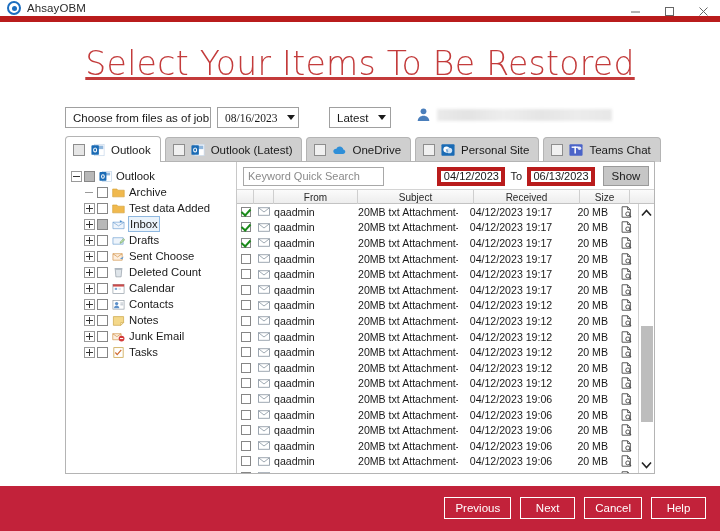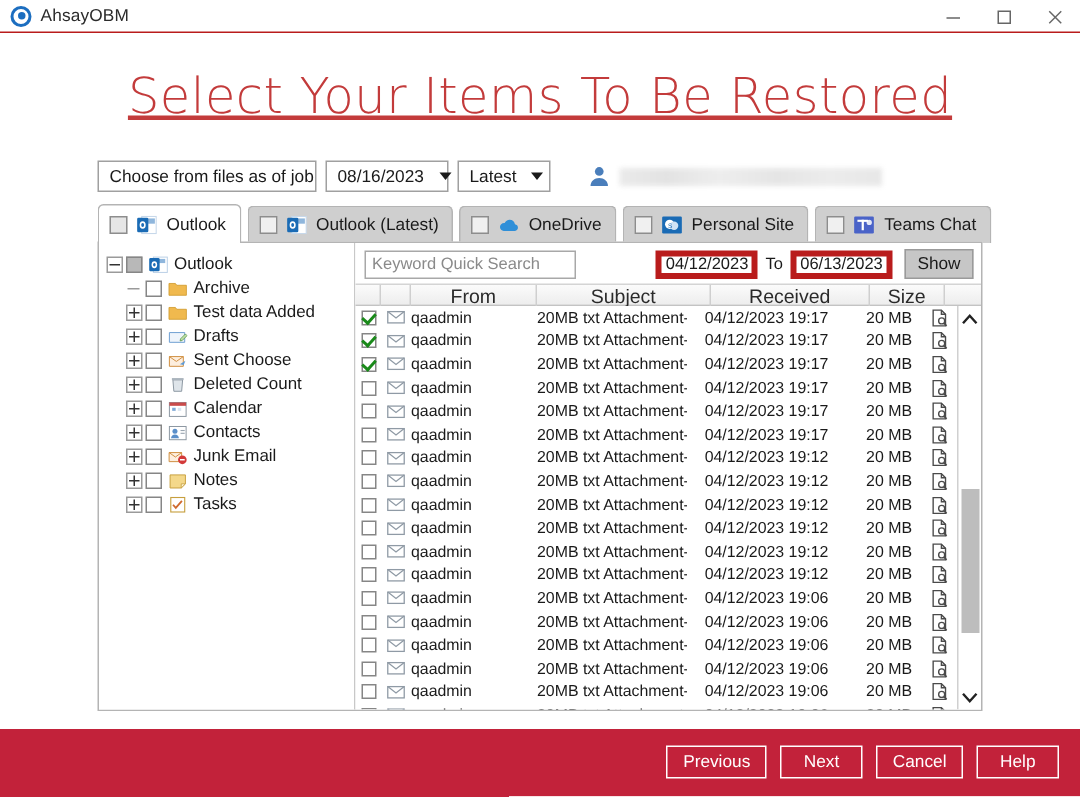--- a/index.html
+++ b/index.html
@@ -16,21 +16,21 @@
     background: #ffffff;
     overflow: hidden;
   }
 
   
   .titlebar {
     position: absolute; top: 0; left: 0;
     width: 720px; height: 22px;
     background: #ffffff;
     display: flex; align-items: center;
-    border-bottom: 1px solid #b91c1c;
+    border-bottom: 6px solid #b91c1c;
   }
   .tb-icon {
     width: 14px; height: 14px; margin-left: 7px; margin-right: 6px;
     border-radius: 50%;
     border: 2px solid #1c6ec0;
     background: #ffffff;
     position: relative;
     flex: 0 0 auto;
   }
   .tb-icon::after {
@@ -61,43 +61,43 @@
     font-weight: 300;
     color: #c33b3b;
     letter-spacing: .3px;
     font-family: "DejaVu Sans", sans-serif;
     text-decoration: underline;
   }
 
   
   .toolbar {
     position: absolute; top: 107px; left: 65px;
-    display: flex; align-items: center;
+    display: flex; align-items: flex-start;
   }
   .combo {
     height: 21px;
     border: 1px solid #a0a0a0;
     background: #ffffff;
     display: inline-flex; align-items: center;
     padding: 0 5px 0 7px;
     font-size: 11.5px; color: #1a1a1a;
     margin-right: 6px;
     white-space: nowrap;
   }
   .combo .cb-label { margin-right: 10px; }
   .combo .cb-arrow {
     width: 0; height: 0;
     border-left: 4px solid transparent;
     border-right: 4px solid transparent;
     border-top: 5px solid #1a1a1a;
     margin-left: auto;
   }
   .combo.c1 { width: 146px; }
-  .combo.c2 { width: 82px; }
-  .combo.c3 { width: 62px; }
+  .combo.c2 { width: 82px; font-family: Liberation Serif, serif; }
+  .combo.c3 { width: 62px; margin-left: 24px; }
 
   .userbox {
     display: inline-flex; align-items: center;
     margin-left: 19px;
   }
   .user-icon { width: 15px; height: 15px; margin-right: 6px; }
   .user-redact {
     width: 175px; height: 12px;
     background: linear-gradient(90deg,#e9e9e9 0%, #e2e2e2 18%, #ededed 38%, #e4e4e4 60%, #ebebeb 80%, #e6e6e6 100%);
     filter: blur(1.6px);
@@ -239,21 +239,21 @@
     margin-left: 8px;
     font-family: "Liberation Sans", sans-serif;
   }
   .spacer { flex: 1; }
 
   .grid-head {
     display: flex;
     height: 14px;
     background: linear-gradient(#fbfbfb,#ededed);
     border-bottom: 1px solid #c3c3c3;
-    font-size: 13px; color: #2a2a2a; justify-content: space-between;
+    font-size: 10px; color: #2a2a2a; justify-content: space-between;
   }
   .gh {
     display: flex; align-items: center; justify-content: center;
     border-right: 1px solid #cfcfcf;
     height: 14px;
     overflow: hidden;
   }
   .gh.c-check { width: 17px; }
   .gh.c-icon  { width: 20px; }
   .gh.c-from  { width: 84px; }
@@ -493,20 +493,31 @@
       <div class="tnode">
         <span class="indent"></span>
         <span class="exp box"></span>
         <span class="cbx"></span>
         <svg class="ticon" viewBox="0 0 14 14">
           <path d="M0.7 3.2h4.6l1 1.3h6.9v7.2H0.7z" fill="#f0b94e" stroke="#d09a2c" stroke-width=".6"></path>
         </svg>
         <span class="tlabel">Test data Added</span>
       </div>
 
+      <div class="tnode selected">
+        <span class="indent"></span>
+        <span class="exp box"></span>
+        <span class="cbx partial"></span>
+        <svg class="ticon" viewBox="0 0 14 14">
+          <path d="M1 4.5h12v7H1z" fill="#eef4fb" stroke="#6c9dd1" stroke-width=".7"></path>
+          <path d="M1 4.5l6 4 6-4" fill="none" stroke="#6c9dd1" stroke-width=".7"></path>
+          <path d="M8.5 2.3l3 1.3-3 1.3z" fill="#4a8ccc"></path>
+        </svg>
+        <span class="tlabel">Inbox</span>
+      </div>
 
       <div class="tnode">
         <span class="indent"></span>
         <span class="exp box"></span>
         <span class="cbx"></span>
         <svg class="ticon" viewBox="0 0 14 14">
           <path d="M1 4h11v7H1z" fill="#eef4fb" stroke="#6c9dd1" stroke-width=".7"></path>
           <path d="M9 8.5l3.5-3.5 1.2 1.2L10.2 9.7l-1.5.3z" fill="#bfe0a8" stroke="#4c8c3a" stroke-width=".5"></path>
         </svg>
         <span class="tlabel">Drafts</span>
@@ -560,37 +571,37 @@
           <rect x="9" y="7" width="3" height="0.8" fill="#9aa6b1"></rect>
         </svg>
         <span class="tlabel">Contacts</span>
       </div>
 
       <div class="tnode">
         <span class="indent"></span>
         <span class="exp box"></span>
         <span class="cbx"></span>
         <svg class="ticon" viewBox="0 0 14 14">
+          <path d="M1.5 2.8h11v6.4l-3 3h-8z" fill="#f4d88a" stroke="#c79f3e" stroke-width=".7"></path>
+          <path d="M9.5 12.2v-3h3z" fill="#fff6d8" stroke="#c79f3e" stroke-width=".6"></path>
+        </svg>
+        <span class="tlabel">Notes</span>
+      </div>
+
+      <div class="tnode">
+        <span class="indent"></span>
+        <span class="exp box"></span>
+        <span class="cbx"></span>
+        <svg class="ticon" viewBox="0 0 14 14">
           <path d="M0.8 4h9v6.5h-9z" fill="#fdeede" stroke="#cf8d3e" stroke-width=".7"></path>
           <path d="M0.8 4l4.5 3.2L9.8 4" fill="none" stroke="#cf8d3e" stroke-width=".7"></path>
           <circle cx="10.3" cy="9.2" r="3.1" fill="#d33a3a"></circle>
           <path d="M8.6 9.2h3.4" stroke="#fff" stroke-width="1.1"></path>
         </svg>
         <span class="tlabel">Junk Email</span>
-      </div>
-
-      <div class="tnode">
-        <span class="indent"></span>
-        <span class="exp box"></span>
-        <span class="cbx"></span>
-        <svg class="ticon" viewBox="0 0 14 14">
-          <path d="M1.5 2.8h11v6.4l-3 3h-8z" fill="#f4d88a" stroke="#c79f3e" stroke-width=".7"></path>
-          <path d="M9.5 12.2v-3h3z" fill="#fff6d8" stroke="#c79f3e" stroke-width=".6"></path>
-        </svg>
-        <span class="tlabel">Notes</span>
       </div>
 
       <div class="tnode">
         <span class="indent"></span>
         <span class="exp box"></span>
         <span class="cbx"></span>
         <svg class="ticon" viewBox="0 0 14 14">
           <rect x="2" y="1.8" width="10" height="10.4" fill="#ffffff" stroke="#c79f3e" stroke-width=".8"></rect>
           <path d="M3.6 7l2 2.2 4.4-5" fill="none" stroke="#cf6a2e" stroke-width="1.3"></path>
         </svg>

